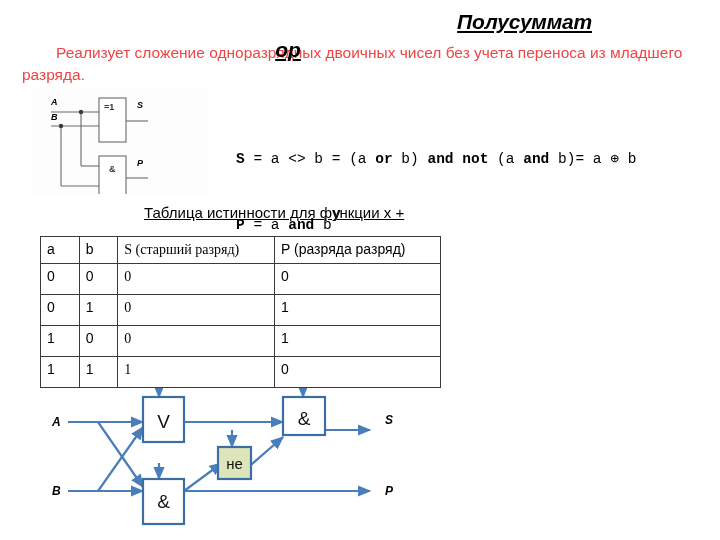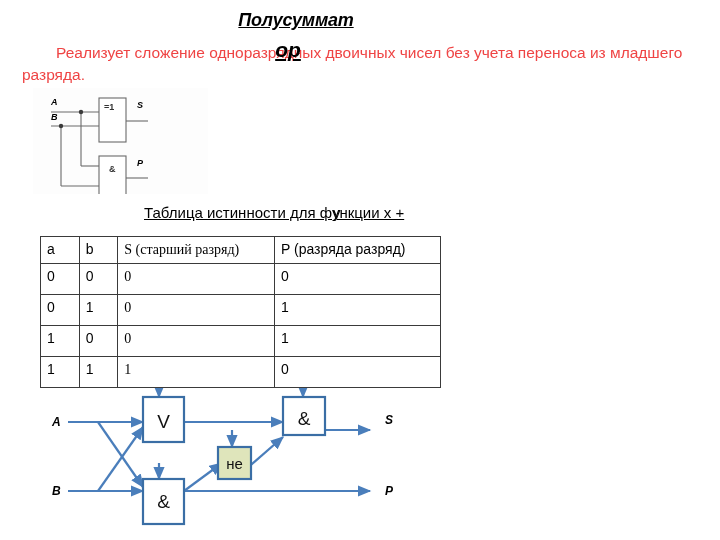--- a/index.html
+++ b/index.html
@@ -16,23 +16,23 @@
     font-family: "Liberation Sans", sans-serif;
     color: #000000;
   }
 
   
   .title-line1 {
     position: absolute;
     left: 0;
     top: 10px;
     width: 592px;
-    text-align: center;
-    font-family: "Liberation Sans", sans-serif;
-    font-size: 18px;
+    text-align: right;
+    font-family: "Liberation Sans", sans-serif;
+    font-size: 21px;
     font-weight: bold;
     font-style: italic;
     text-decoration: underline;
     letter-spacing: -0.2px;
     white-space: nowrap;
   }
   .title-line2 {
     position: absolute;
     left: 0;
     top: 38px;
@@ -197,20 +197,24 @@
       <circle cx="28" cy="38" r="2.2" fill="#3a3a3a"></circle>
       <text x="18" y="17" class="io-label" style="font-size:9px;">A</text>
       <text x="18" y="32" class="io-label" style="font-size:9px;">B</text>
       <text x="71" y="22" style="font-family:'Liberation Sans',sans-serif;font-size:9px;font-weight:bold;fill:#333;">=1</text>
       <text x="76" y="84" style="font-family:'Liberation Sans',sans-serif;font-size:9px;font-weight:bold;fill:#333;">&amp;</text>
       <text x="104" y="20" class="io-label" style="font-size:9px;">S</text>
       <text x="104" y="78" class="io-label" style="font-size:9px;">P</text>
     </svg>
   </div>
 
+  <div class="formula">
+    <div><b>S</b><span> = a &lt;&gt; b = </span><span>(a </span><b>or</b><span> b) </span><b>and not</b><span> (a </span><b>and</b><span> b)= a ⊕ b</span></div>
+    <div><b>P</b><span> = a </span><b>and</b><span> b</span></div>
+  </div>
 
   <div class="table-caption">Таблица истинности для функции x +</div>
   <div class="table-caption-2">y</div>
 
   <table class="truth-table">
     <thead>
       <tr>
         <th class="c-a">a</th>
         <th class="c-b">b</th>
         <th class="c-s">S (старший разряд)</th>

